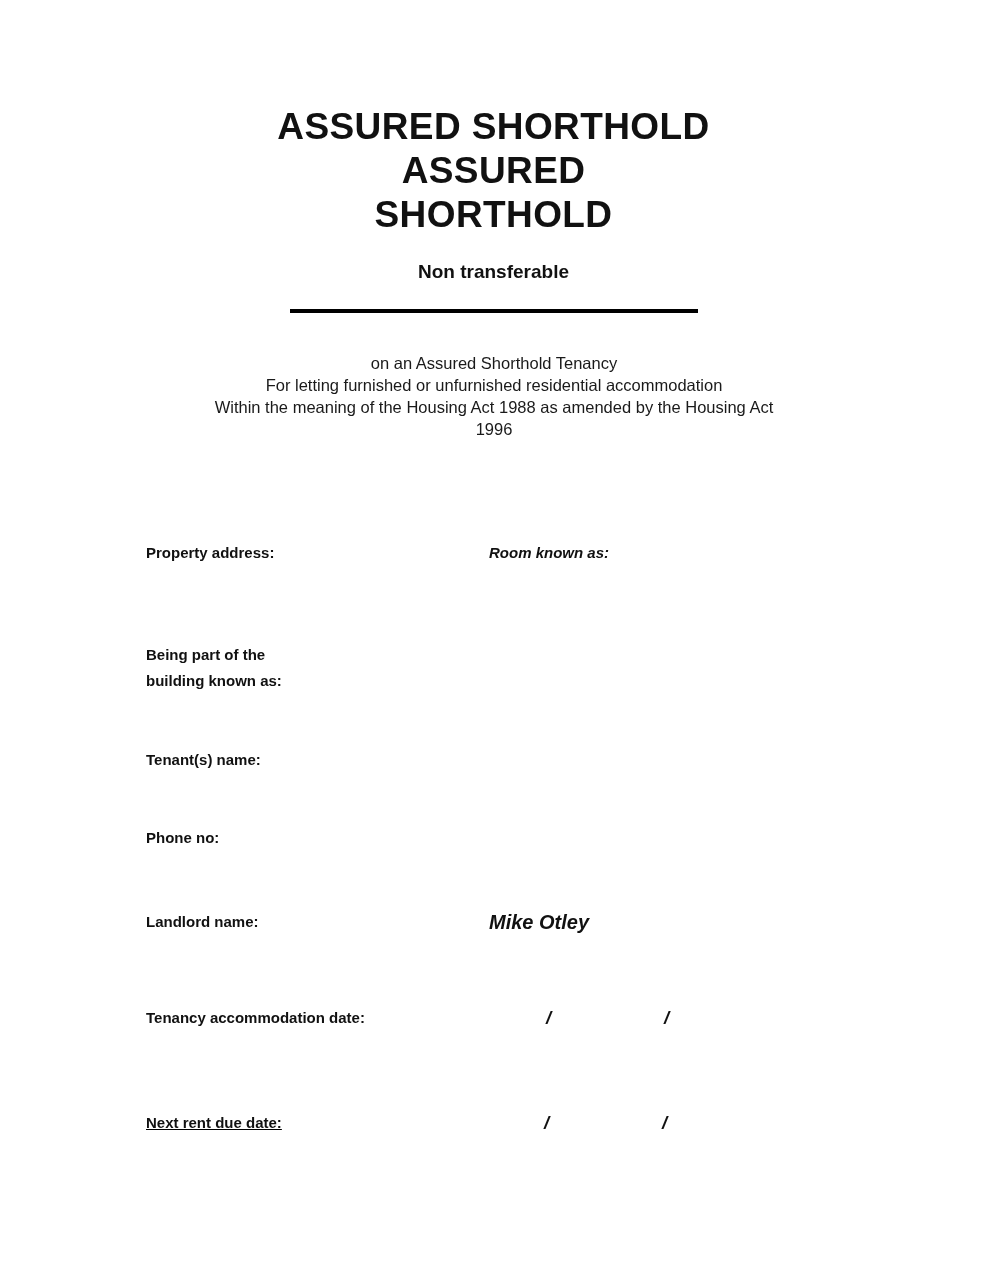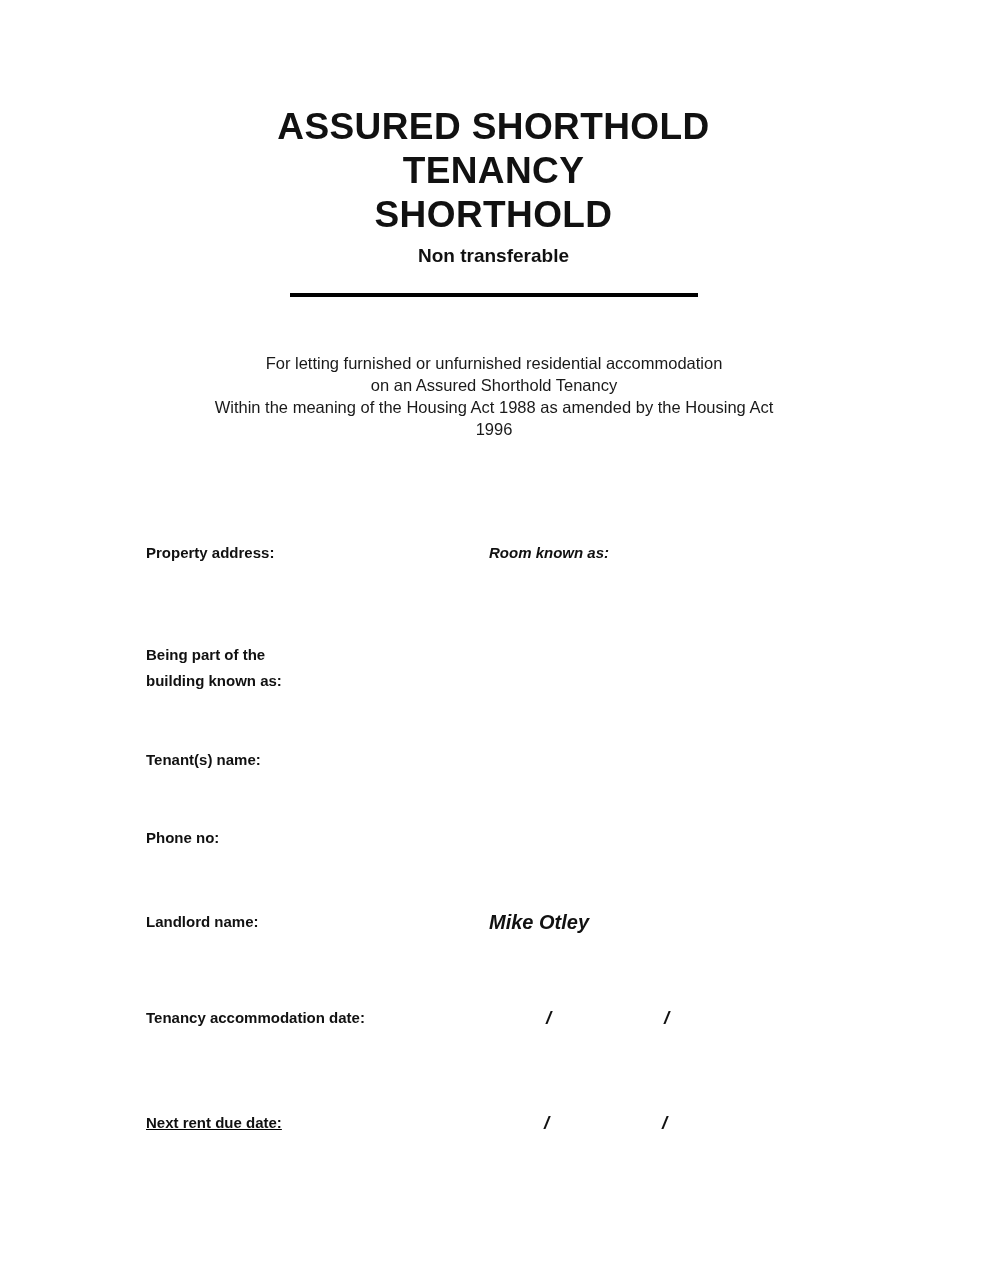--- a/index.html
+++ b/index.html
@@ -35,21 +35,21 @@
     font-size: 37px;
     font-weight: bold;
     line-height: 44px;
     letter-spacing: 0.4px;
     margin: 0;
     color: #111111;
   }
   .doc-subtitle {
     font-size: 19px;
     font-weight: bold;
-    margin-top: 8px;
+    margin-top: 24px;
     color: #111111;
   }
   .rule {
     width: 408px;
     height: 4px;
     background: #000000;
     margin: 26px auto 0 auto;
   }
 
   
@@ -121,29 +121,29 @@
   .date-slots .slash-1 { position: absolute; left: 0; top: 0; }
   .date-slots .slash-2 { position: absolute; left: 118px; top: 0; }
 </style>
 </head>
 <body>
 
 <div class="page">
 
   <div class="title-block">
     <div class="doc-title">ASSURED SHORTHOLD</div>
-    <div class="doc-title">TENANCY</div>
+    <div class="doc-title">ASSURED</div>
     <div class="doc-title">SHORTHOLD</div>
     <div class="doc-subtitle">Non transferable</div>
     <div class="rule"></div>
   </div>
 
   <div class="intro">
+    <div>on an Assured Shorthold Tenancy</div>
     <div>For letting furnished or unfurnished residential accommodation</div>
-    <div>on an Assured Shorthold Tenancy</div>
     <div>Within the meaning of the Housing Act 1988 as amended by the Housing Act</div>
     <div>1996</div>
   </div>
 
   <div class="fields">
 
     <div class="field-row r-property">
       <div class="field-label">Property address:</div>
       <div class="col-second">
         <div class="field-label">Room known as:</div>

